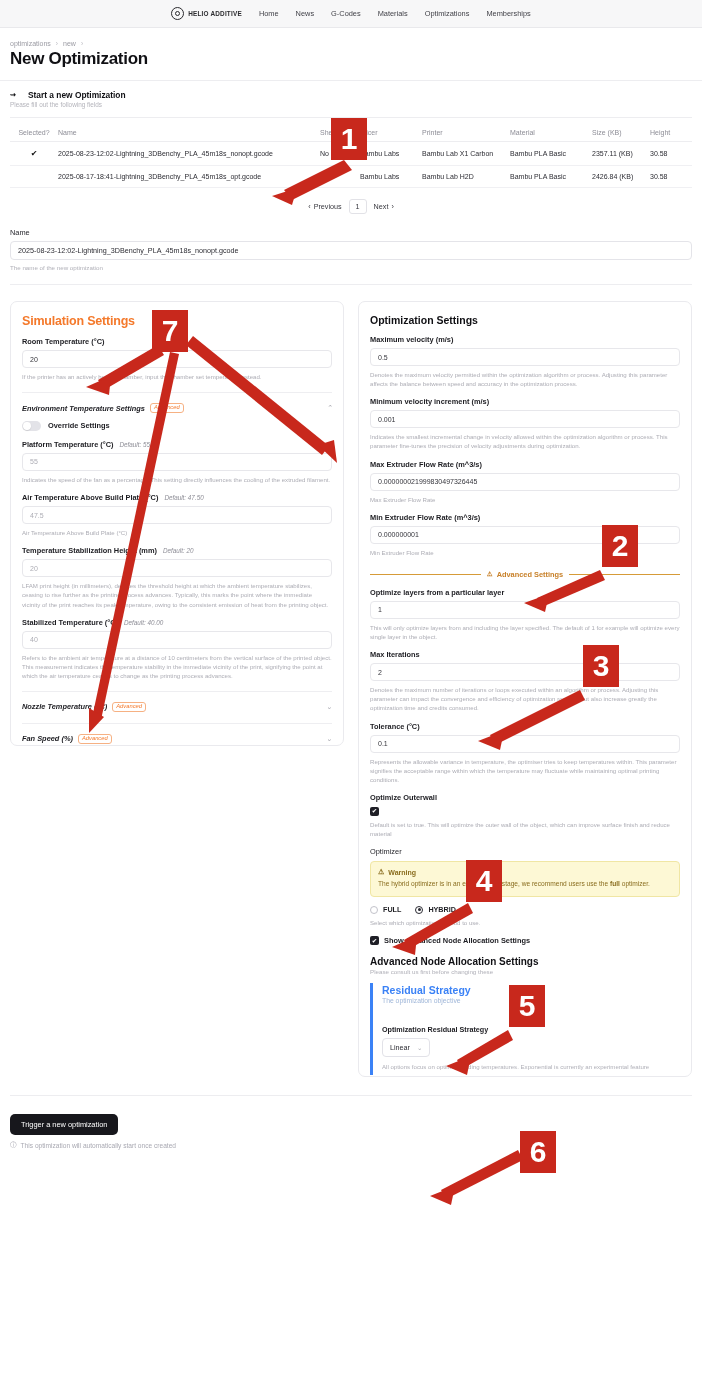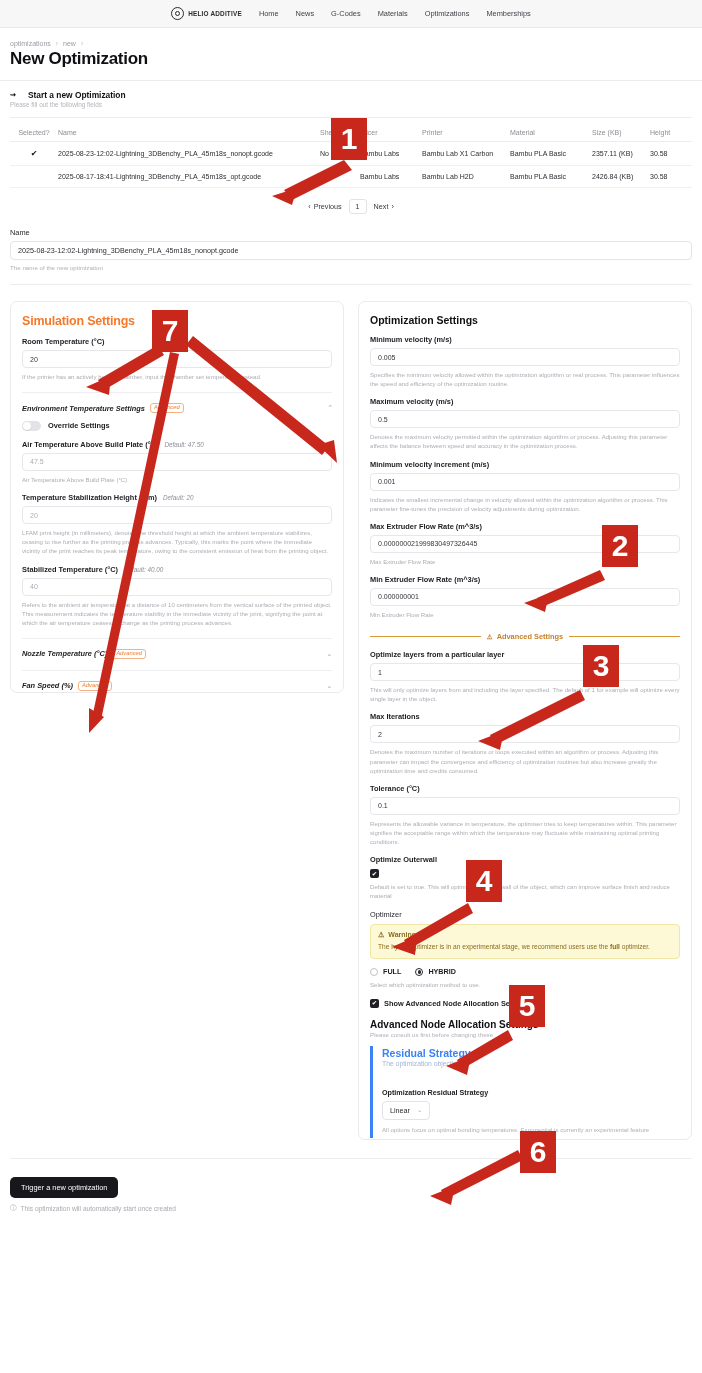--- a/index.html
+++ b/index.html
@@ -330,20 +330,28 @@
       <span class="chev">⌃</span>
     </div>
 
     <div class="toggle-row">
       <span class="toggle">
           <i></i>
         </span>
       <span class="toggle-label">Override Settings</span>
     </div>
 
+    <div class="field">
+      <div class="field-head">
+        <span class="field-label">Platform Temperature (°C)</span>
+        <span class="field-default">Default: 55.00</span>
+      </div>
+      <div class="input placeholder">55</div>
+      <div class="desc">Indicates the speed of the fan as a percentage. This setting directly influences the cooling of the extruded filament.</div>
+    </div>
 
     <div class="field">
       <div class="field-head">
         <span class="field-label">Air Temperature Above Build Plate (°C)</span>
         <span class="field-default">Default: 47.50</span>
       </div>
       <div class="input placeholder">47.5</div>
       <div class="desc">Air Temperature Above Build Plate (°C)</div>
     </div>
 
@@ -382,27 +390,20 @@
         <span class="field-label">Fan Speed (%)</span>
         <span class="adv-badge">Advanced</span>
       </div>
       <span class="chev">⌄</span>
     </div>
   </div>
 
   <div class="panel">
     <div class="panel-title-opt">Optimization Settings</div>
 
-    <div class="field">
-      <div class="field-head">
-          <span class="field-label">Minimum velocity (m/s)</span>
-        </div>
-      <div class="input">0.005</div>
-      <div class="desc">Specifies the minimum velocity allowed within the optimization algorithm or real process. This parameter influences the speed and efficiency of the optimization routine.</div>
-    </div>
 
     <div class="field">
       <div class="field-head">
           <span class="field-label">Maximum velocity (m/s)</span>
         </div>
       <div class="input">0.5</div>
       <div class="desc">Denotes the maximum velocity permitted within the optimization algorithm or process. Adjusting this parameter affects the balance between speed and accuracy in the optimization process.</div>
     </div>
 
     <div class="field">

